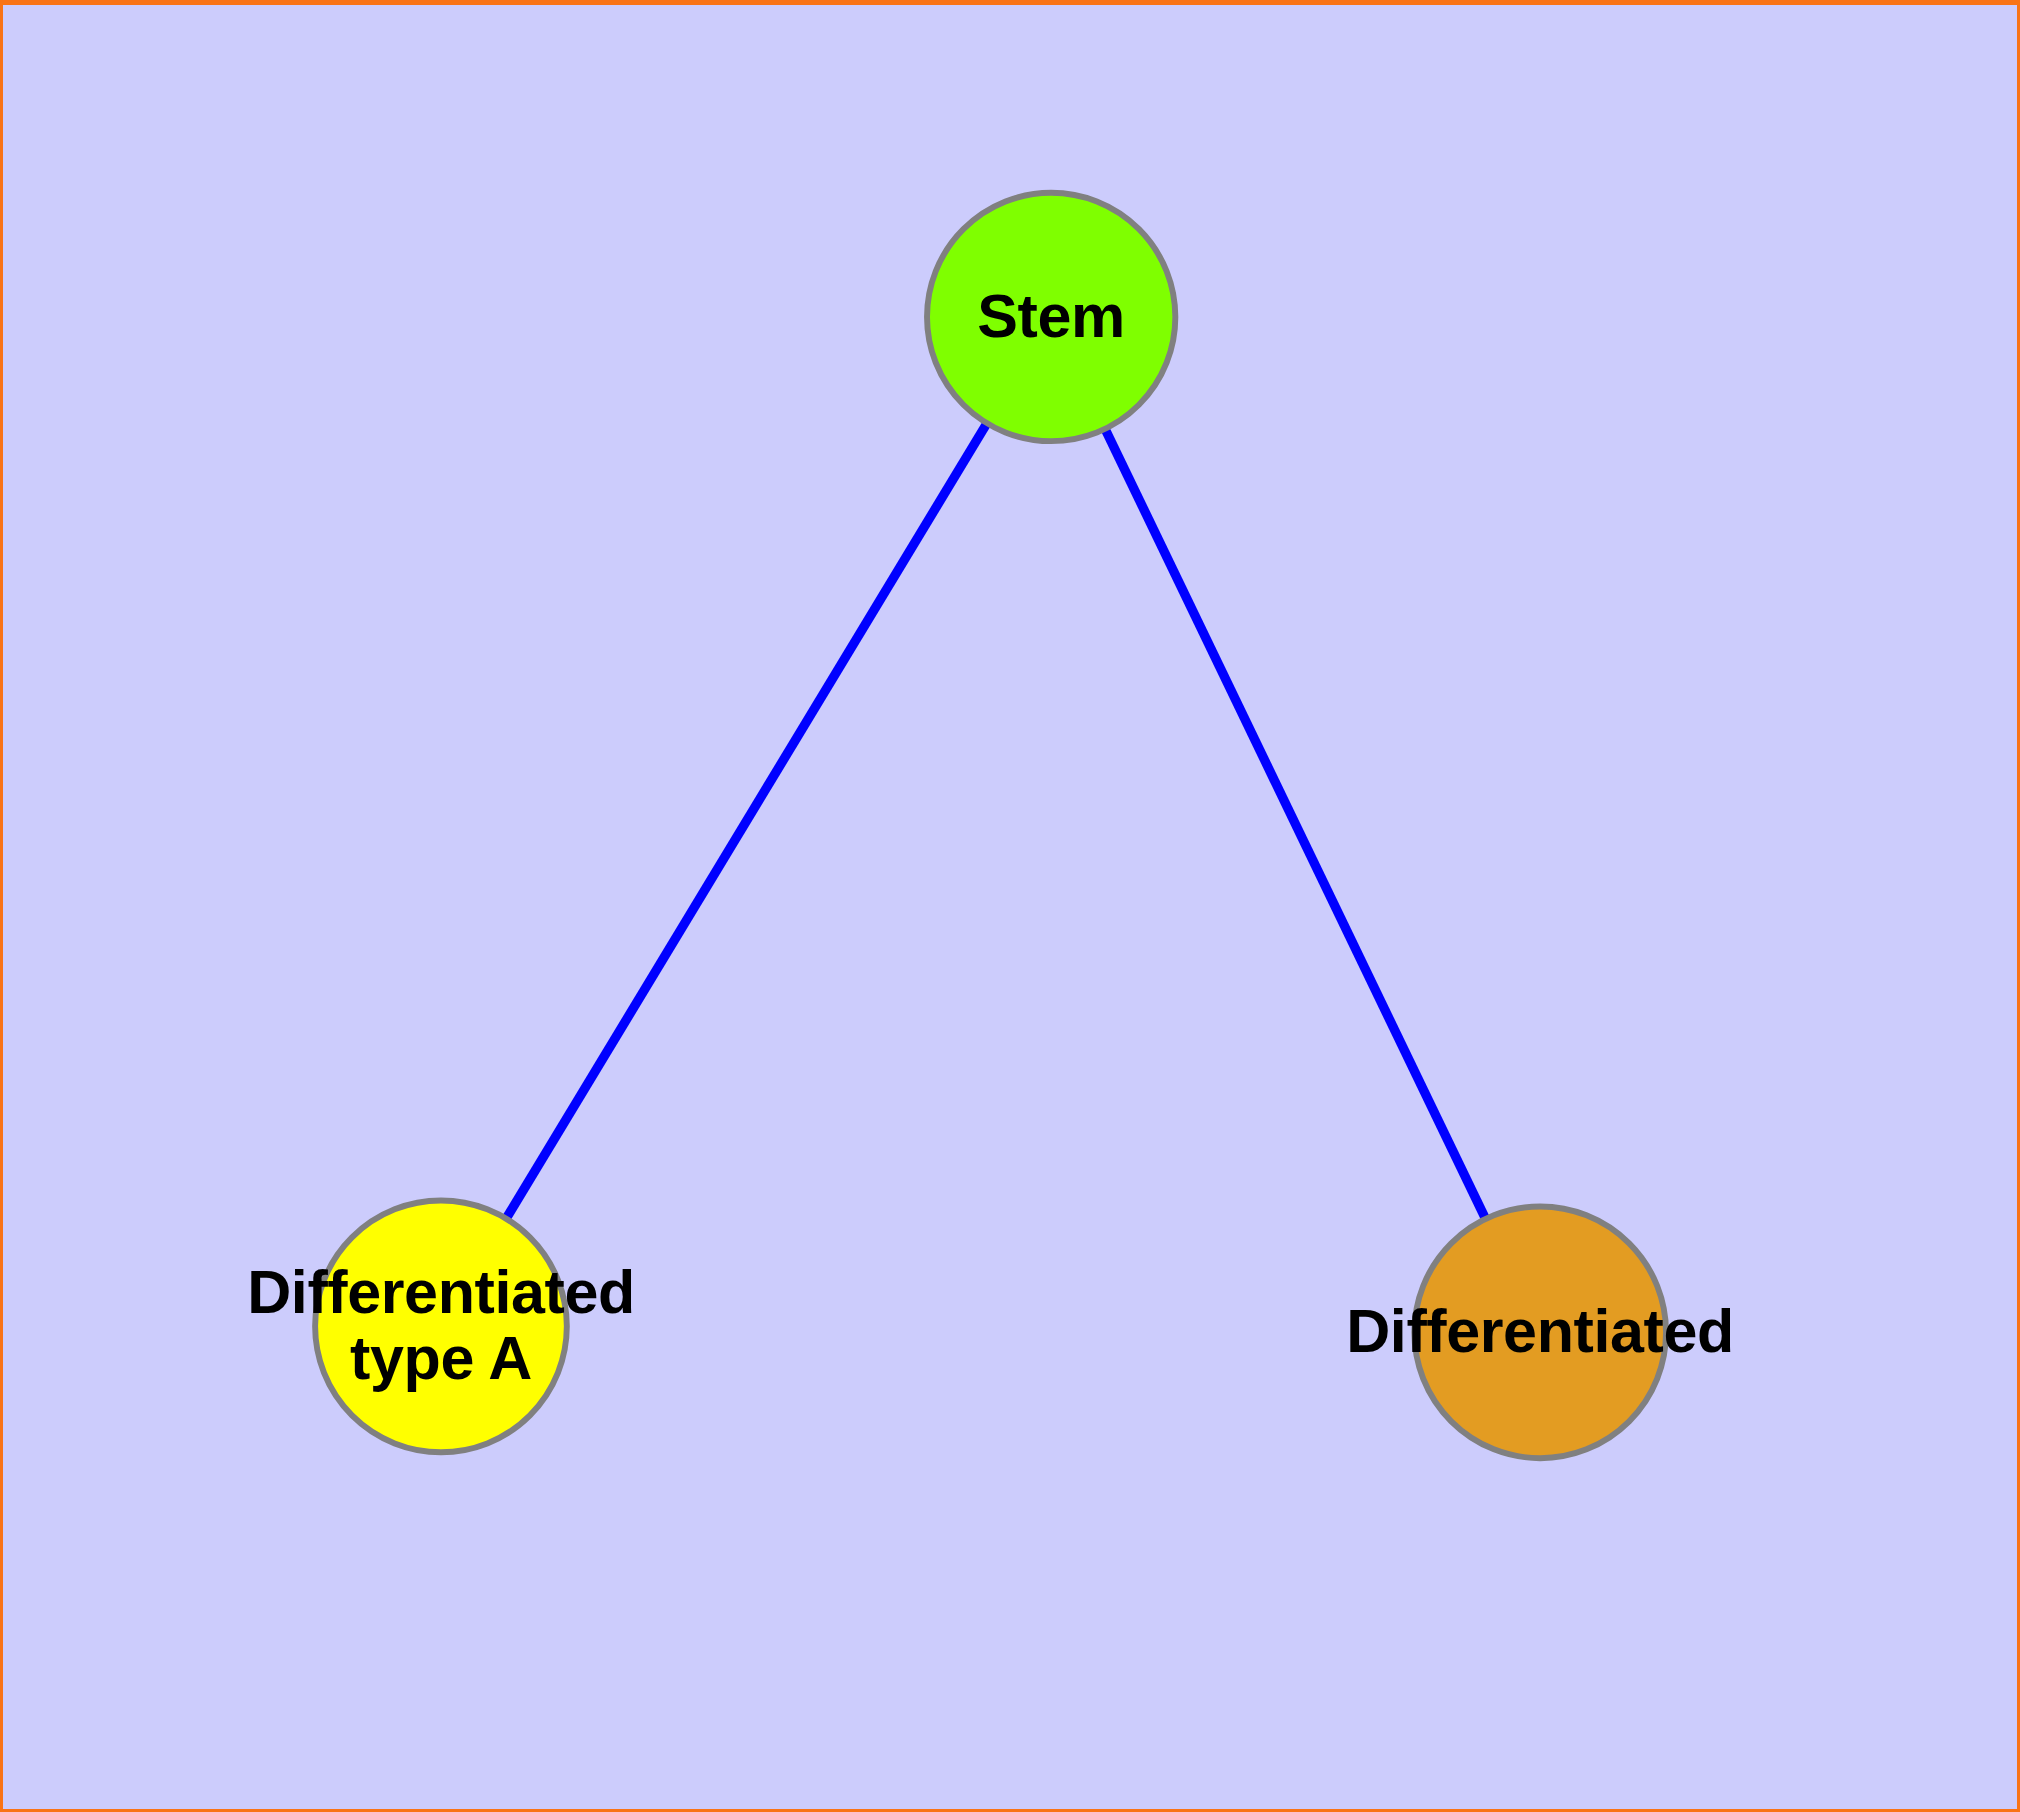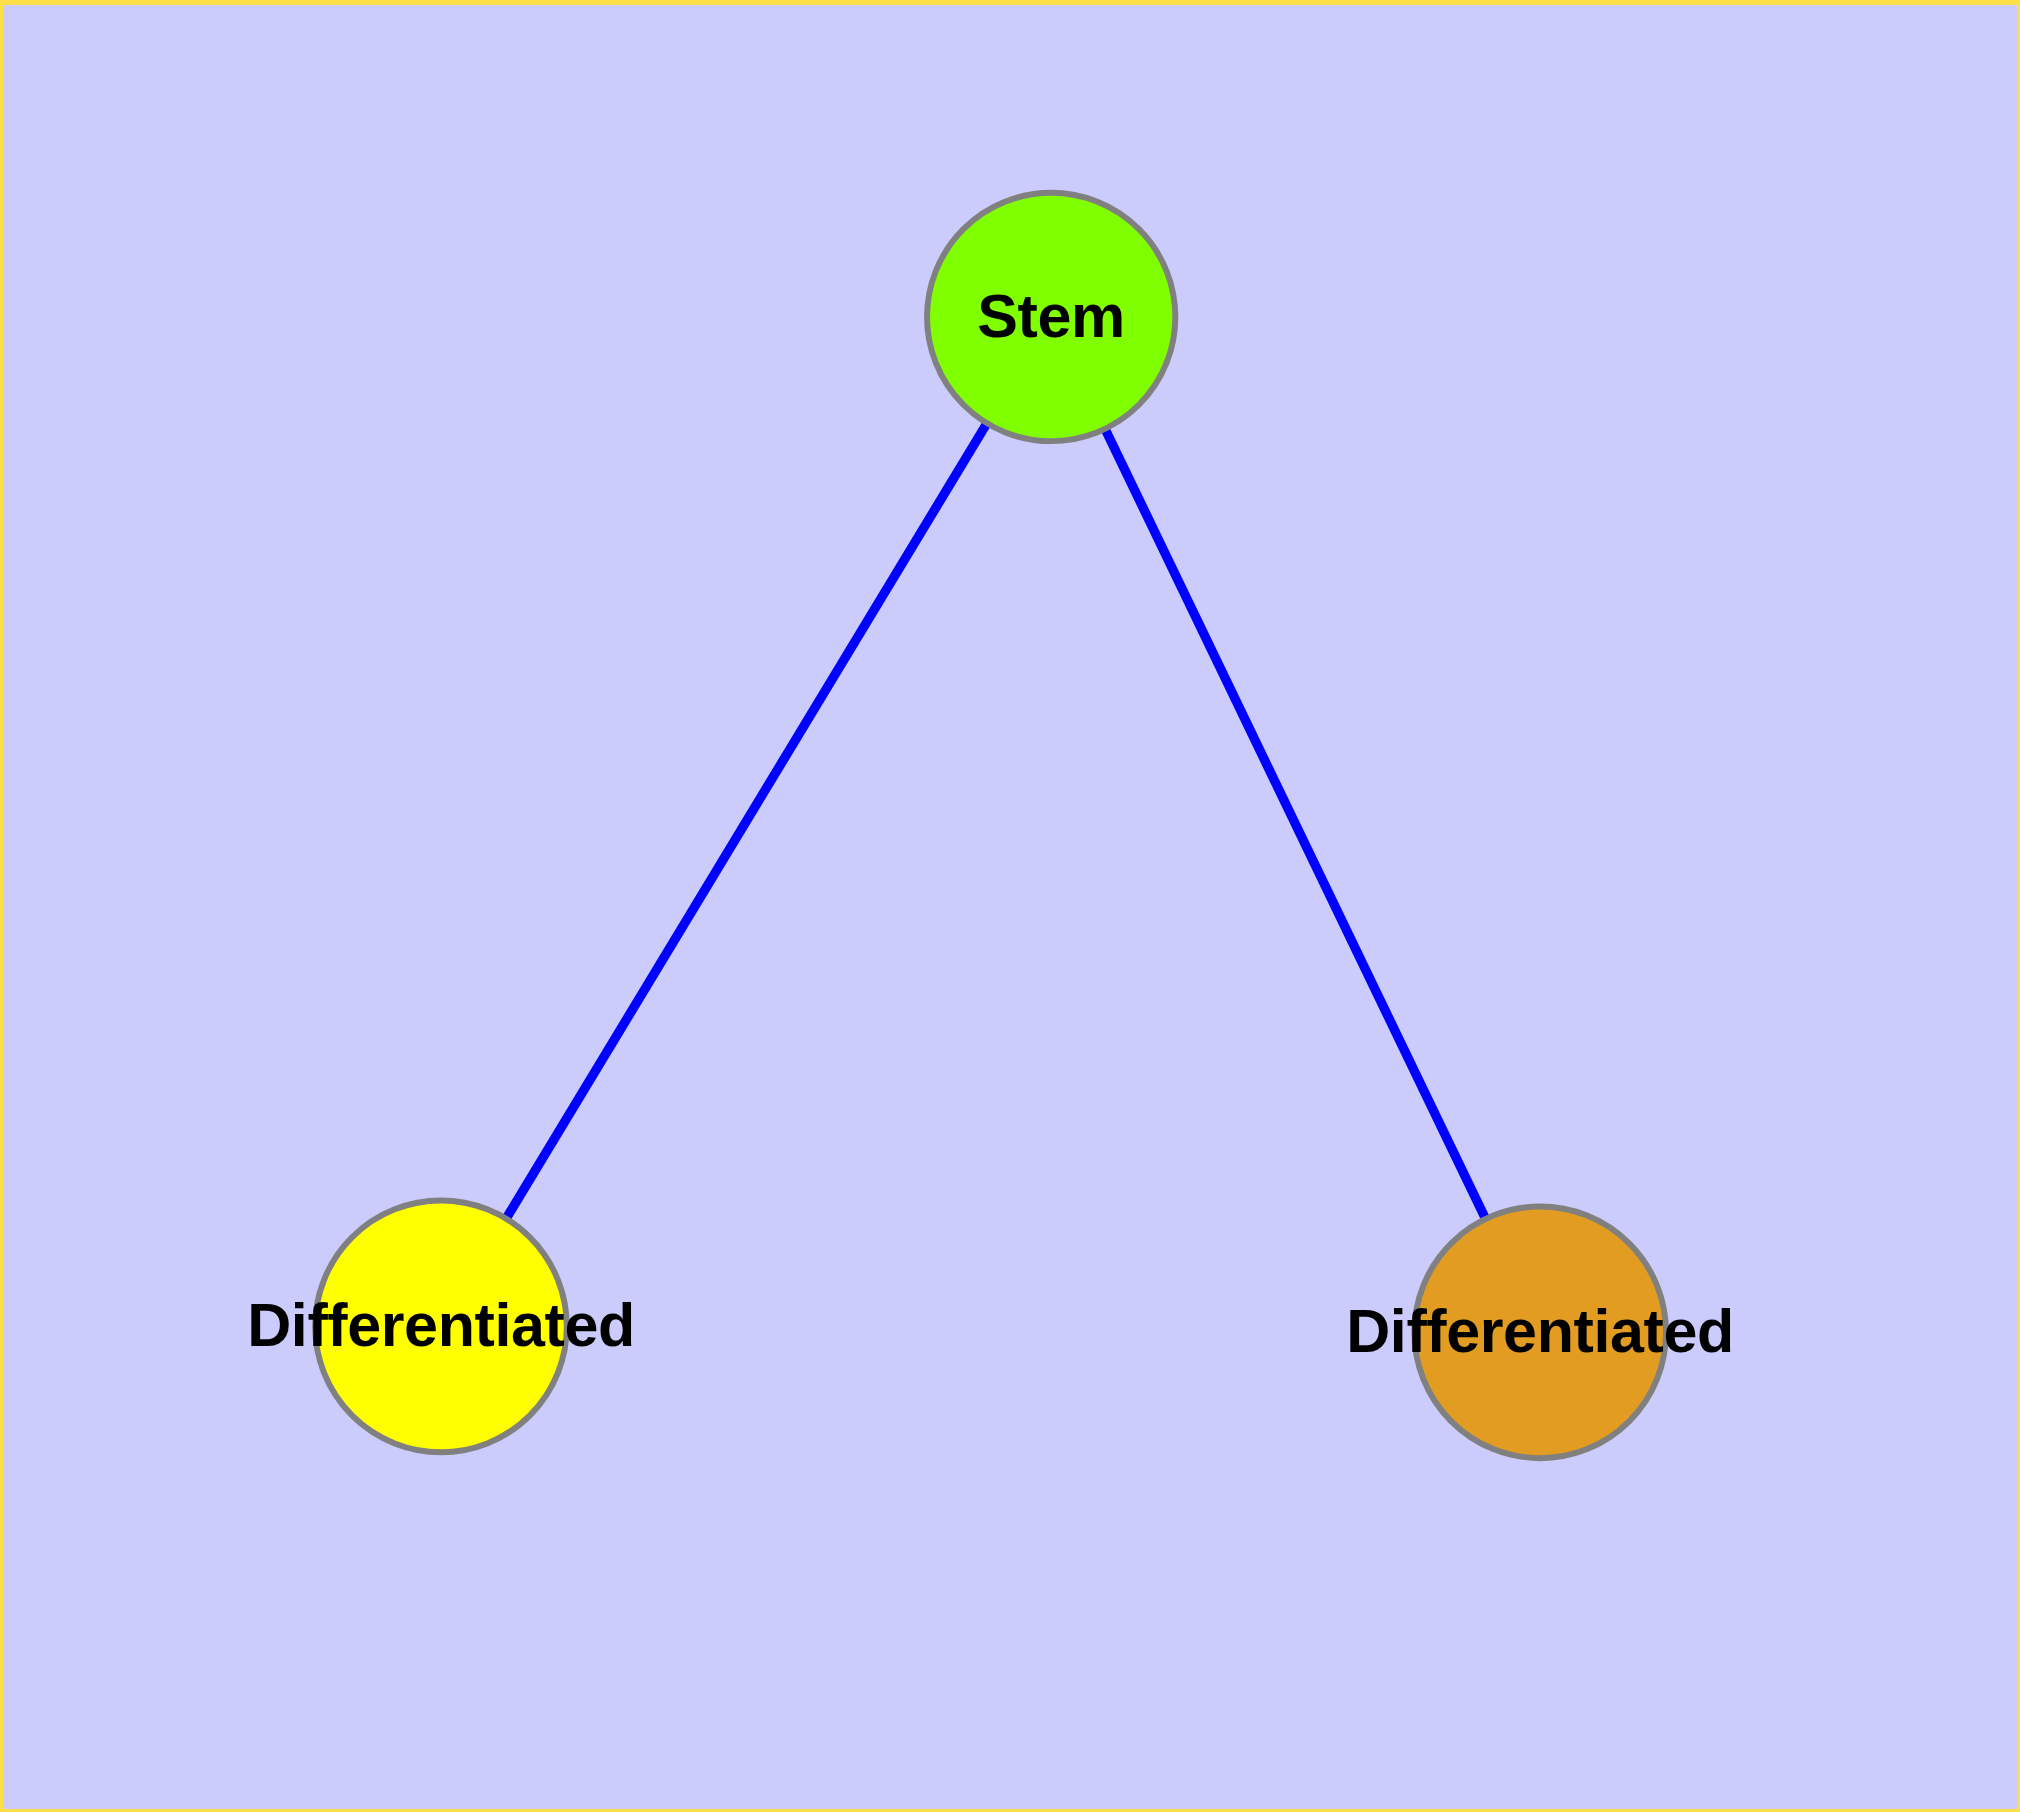--- a/index.html
+++ b/index.html
@@ -5,21 +5,21 @@
 <style>
   html, body {
     margin: 0;
     padding: 0;
     background: #ffffff;
   }
   #canvas {
     position: relative;
     width: 2021px;
     height: 1812px;
-    background: #fde047;
+    background: #f97316;
     overflow: hidden;
     font-family: "Liberation Sans", sans-serif;
   }
   #plot-bg {
     position: absolute;
     left: 3.4px;
     top: 5.1px;
     width: 2014px;
     height: 1804px;
     background: #ccccfc;
@@ -58,18 +58,18 @@
       </g>
     <g id="node-layer">
         <circle cx="1240" cy="374" r="146.5" fill="#7fff00" stroke="#808080" stroke-width="7"></circle>
         <circle cx="520" cy="1565" r="148.5" fill="#ffff00" stroke="#808080" stroke-width="7"></circle>
         <circle cx="1817" cy="1572" r="148.5" fill="#e39c22" stroke="#808080" stroke-width="7"></circle>
       </g>
   </svg>
 
   <div id="label-layer">
       <div class="node-label" style="left: 1051px; top: 317px; font-size: 61px;"><span style="display: block;">Stem</span></div>
-      <div class="node-label" style="left: 441px; top: 1326px; font-size: 61px;"><span style="display: block;">Differentiated</span></div>
+      <div class="node-label" style="left: 441px; top: 1326px; font-size: 61px;"><span style="display: block;">Differentiated</span><span style="display: block;">type A</span></div>
       <div class="node-label" style="left: 1540px; top: 1332px; font-size: 61px;"><span style="display: block;">Differentiated</span></div>
     </div>
 
 </div>
 
 
 </body></html>

